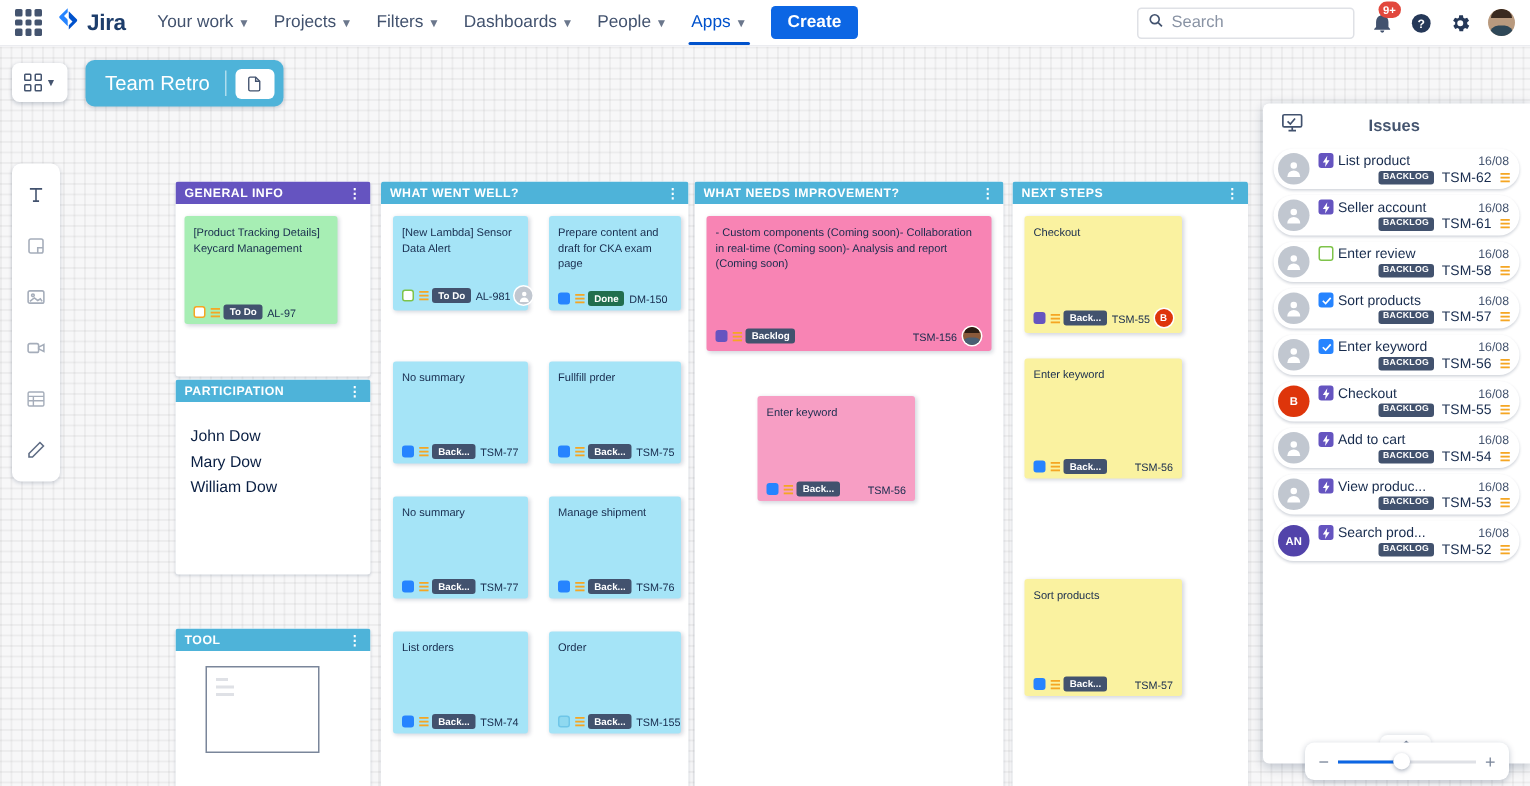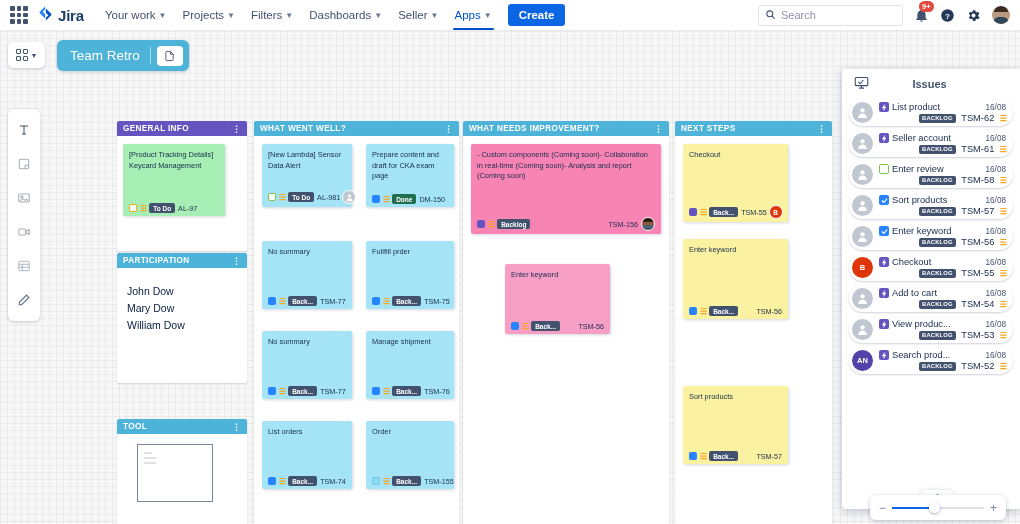--- a/index.html
+++ b/index.html
@@ -192,21 +192,21 @@
   </div>
   <div class="navitem">
     <span>Filters</span>
     <span class="caret">▼</span>
   </div>
   <div class="navitem">
     <span>Dashboards</span>
     <span class="caret">▼</span>
   </div>
   <div class="navitem">
-    <span>Seller</span>
+    <span>People</span>
     <span class="caret">▼</span>
   </div>
   <div class="navitem active">
     <span>Apps</span>
     <span class="caret">▼</span>
   </div>
 
   <button class="createbtn">Create</button>
 
   <div class="navspacer"></div>

